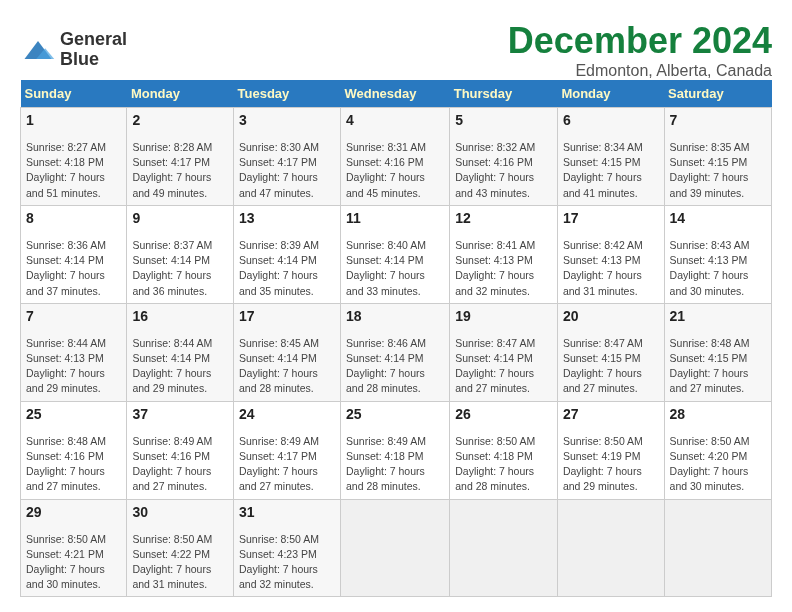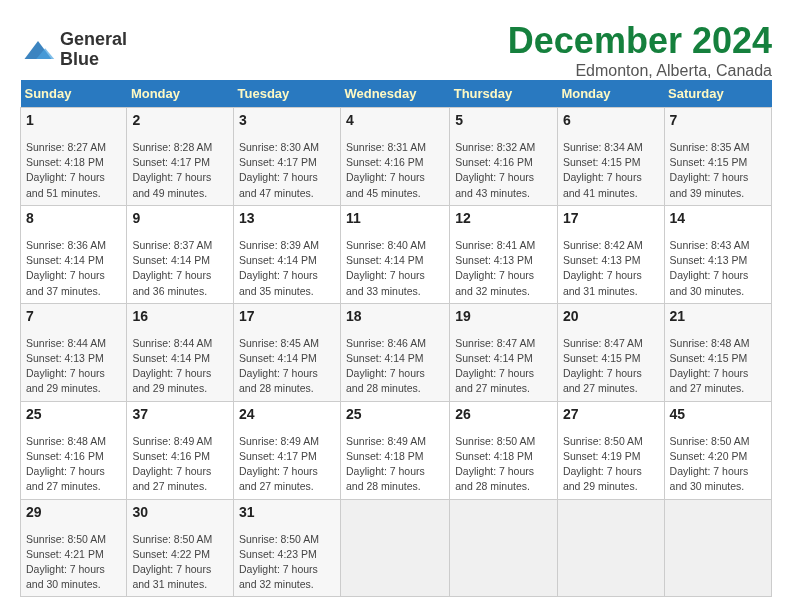--- a/index.html
+++ b/index.html
@@ -355,21 +355,21 @@
         <td>
         <span class="day-number">27</span>
         <div class="day-detail">
           Sunrise: 8:50 AM<br>
           Sunset: 4:19 PM<br>
           Daylight: 7 hours<br>
           and 29 minutes.
         </div>
       </td>
         <td>
-        <span class="day-number">45</span>
+        <span class="day-number">28</span>
         <div class="day-detail">
           Sunrise: 8:50 AM<br>
           Sunset: 4:20 PM<br>
           Daylight: 7 hours<br>
           and 30 minutes.
         </div>
       </td>
       </tr>
       <tr>
         <td>

